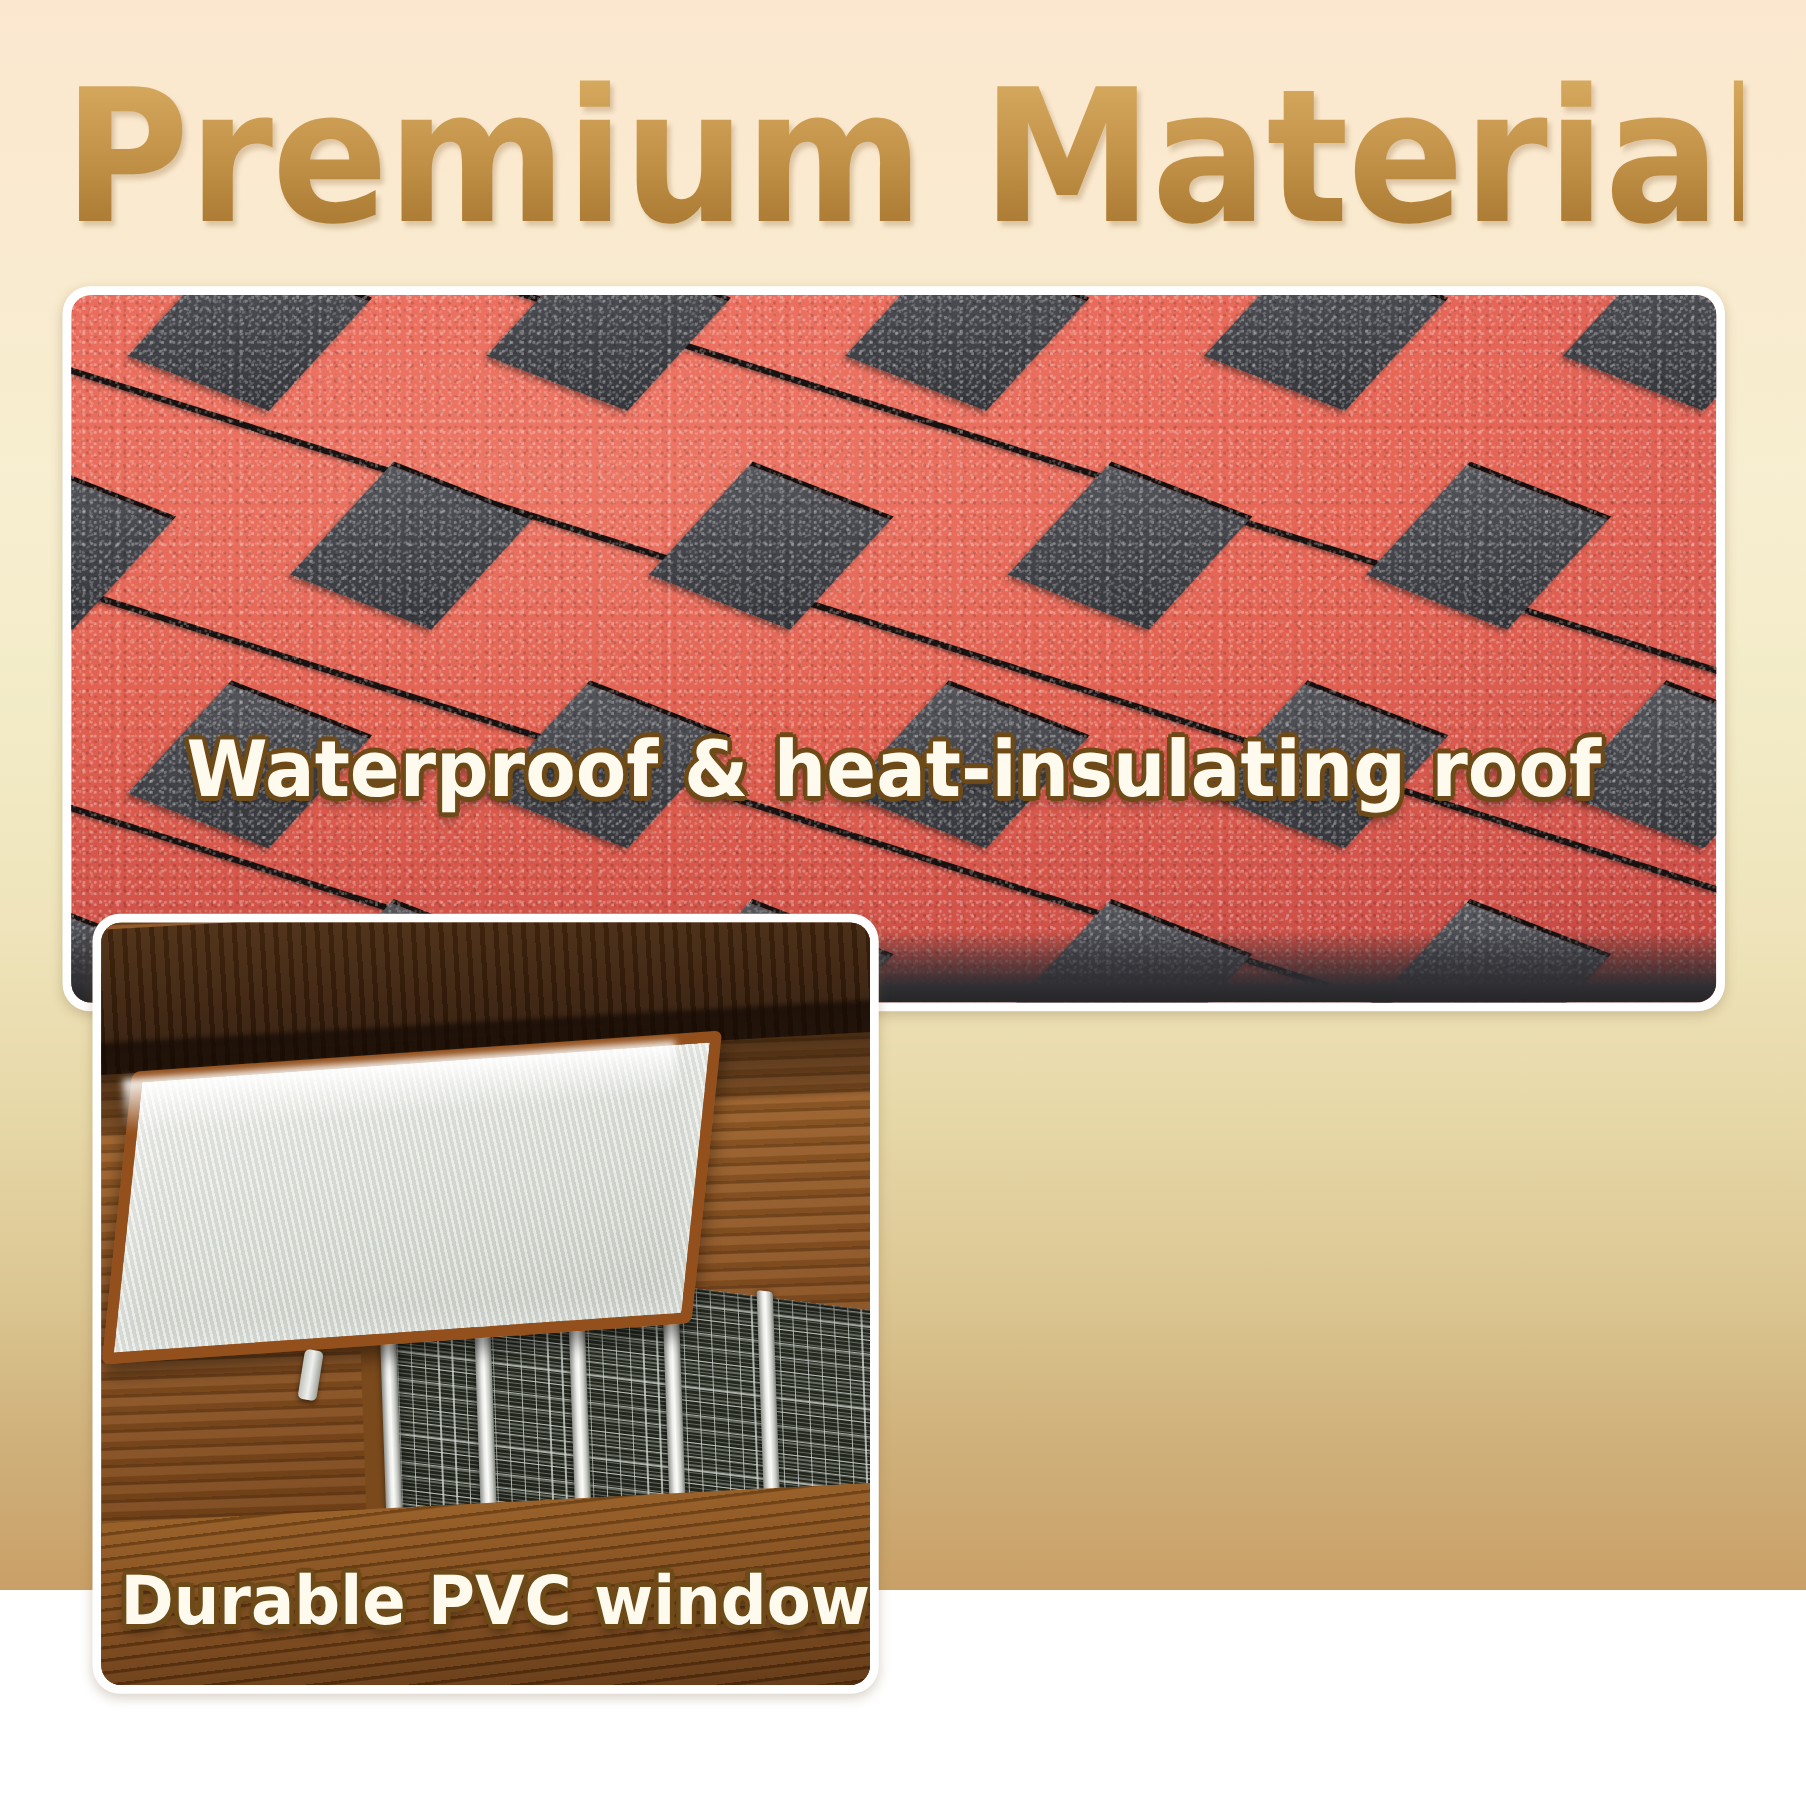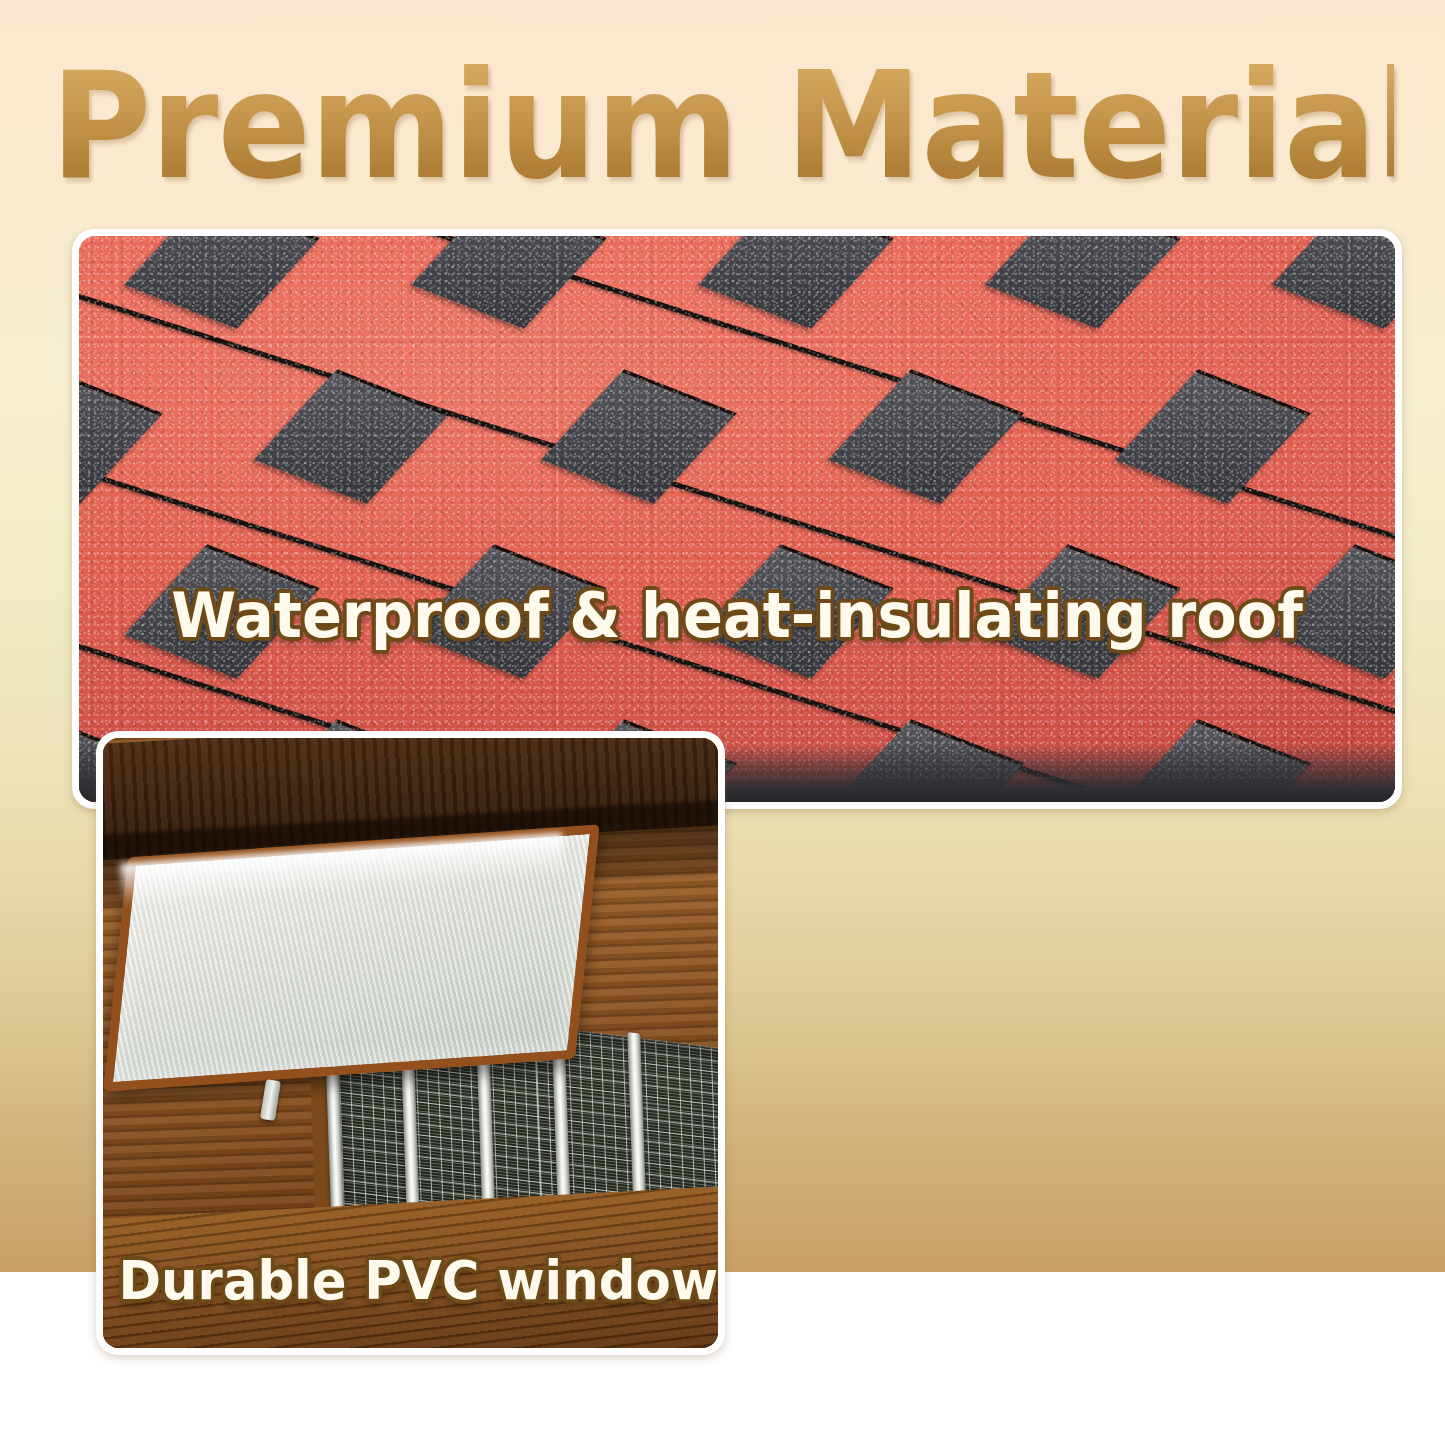--- a/index.html
+++ b/index.html
@@ -44,21 +44,20 @@
   }
 
   
   .card{
     position:absolute;
     background:#fff;
     border-radius:22px;
     padding:7px;
     box-shadow:0 3px 9px rgba(120,90,50,.28);
     box-sizing:border-box;
-    margin-left:22px;
   }
   .card .photo{
     position:relative;width:100%;height:100%;
     border-radius:16px;overflow:hidden;
   }
 
   #card-roof{left:50px;top:229px;width:1330px;height:580px;}
   #card-pvc{left:74px;top:731px;width:629px;height:624px;z-index:3;}
   #card-mesh{left:709px;top:731px;width:649px;height:624px;z-index:3;}
 

